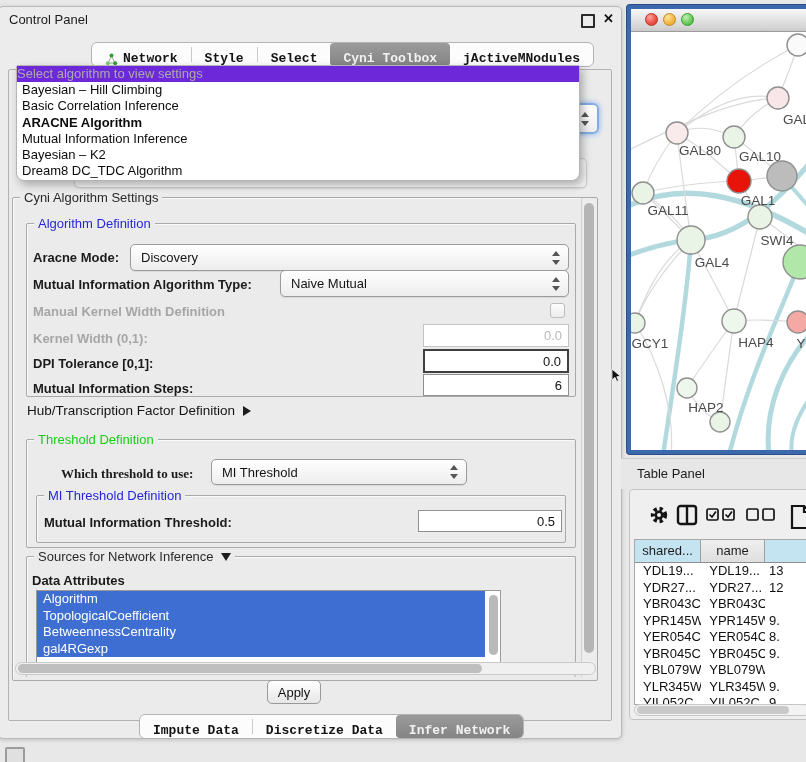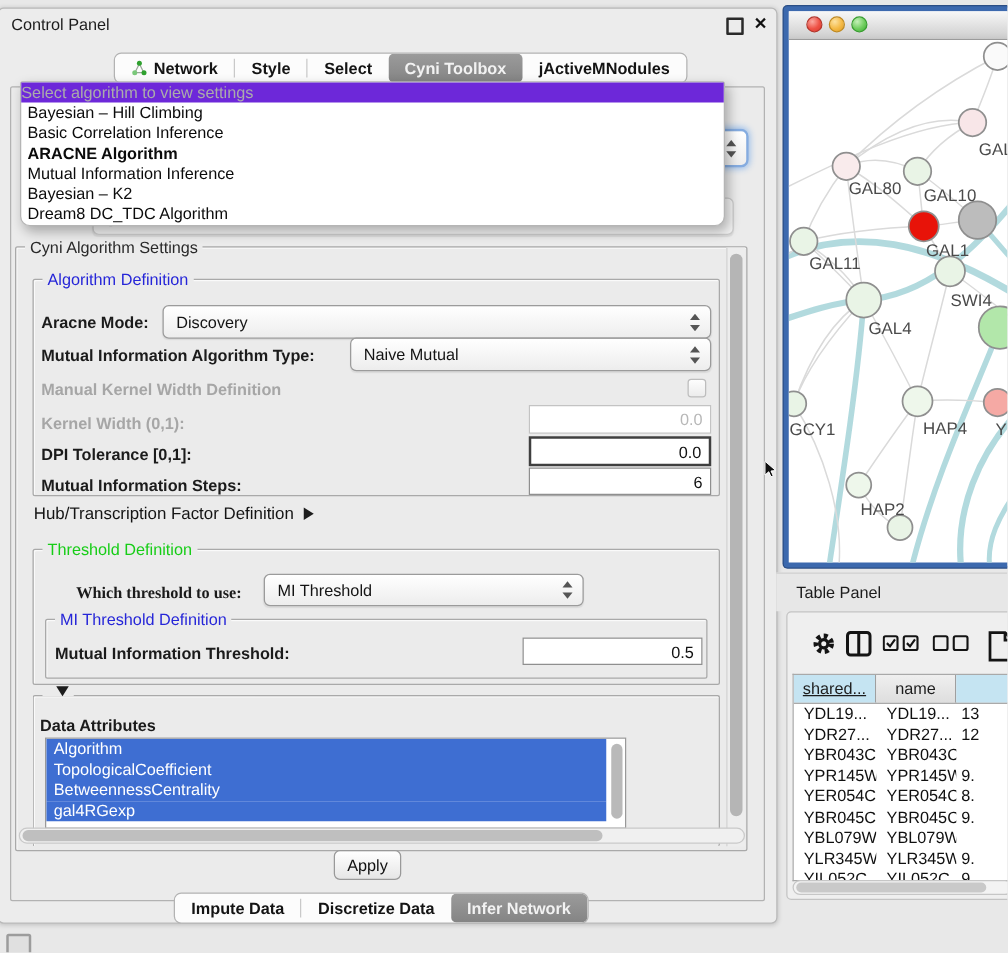--- a/index.html
+++ b/index.html
@@ -12,21 +12,21 @@
   .cp-titlebar{position:absolute;left:0;top:0;width:100%;height:26px;}
   .cp-title{position:absolute;left:10px;top:5px;font-size:13px;color:#1c1c1c;}
   .win-float{position:absolute;right:26px;top:7px;width:10px;height:10px;border:2px solid #2a2a2a;border-radius:1px;}
   .win-close{position:absolute;right:7px;top:4px;font-size:13px;font-weight:bold;color:#111;}
 
   
   .tabbar{position:absolute;display:inline-flex;align-items:stretch;background:#fcfcfc;
           border:1px solid #b3b3b3;border-radius:6px;height:23px;overflow:hidden;font-size:13px;font-weight:bold;color:#141414;}
   #top-tabs{left:92px;top:35px;}
   #bottom-tabs{left:140px;top:707px;}
-  .tab{display:flex;align-items:center;padding:0 13px;cursor:default;white-space:nowrap;}
+  .tab{display:flex;align-items:flex-end;padding:0 13px;cursor:default;white-space:nowrap;font-family:Liberation Mono, monospace;}
   .tab.active{background:linear-gradient(#9b9b9b,#848484);color:#f2f2f2;border-radius:4px;}
   .tab-sep{width:1px;background:#c9c9c9;margin:4px 0;}
   .tab .net-ico{margin-right:5px;display:inline-flex;}
 
   
   .panel-body{position:absolute;left:9px;top:62px;width:602px;height:650px;background:#ebebeb;
               border:1px solid #b2b2b2;border-radius:2px;}
 
   
   .combo{position:absolute;background:linear-gradient(#ffffff,#ededed);border:1px solid #9b9b9b;border-radius:5px;
@@ -217,20 +217,21 @@
       <span class="stepper"></span>
     </div>
     <div class="group" style="left:37px;top:488px;width:528px;height:46px;">
       <span class="gtitle blue">MI Threshold Definition</span>
     </div>
     <span class="flabel" style="left:45px;top:508px;">Mutual Information Threshold:</span>
     <div class="txtfield" style="left:419px;top:503px;width:144px;height:22px;text-align:right;">0.5</div>
 
     <div class="group" style="left:27px;top:549px;width:548px;height:120px;border-bottom:none;">
       <span class="gtitle">
+        <span>Sources for Network Inference</span>
         <span class="tri-down"></span>
       </span>
     </div>
     <span class="flabel" style="left:33px;top:566px;">Data Attributes</span>
     <div class="attr-box">
       <div id="attr-items">
           <div class="attr-item" style="background: rgb(62, 110, 210);">Algorithm</div>
           <div class="attr-item" style="background: rgb(62, 110, 210);">TopologicalCoefficient</div>
           <div class="attr-item" style="background: rgb(62, 110, 210);">BetweennessCentrality</div>
           <div class="attr-item" style="background: rgb(62, 110, 210);">gal4RGexp</div>
@@ -353,21 +354,21 @@
             <rect x="1" y="5" width="11" height="11" rx="1.5" fill="none" stroke="#141414" stroke-width="1.7"></rect>
             <rect x="17" y="5" width="11" height="11" rx="1.5" fill="none" stroke="#141414" stroke-width="1.7"></rect>
           </svg></span>
         <span class="ticon" style="left: 160px;"><svg width="22" height="26" viewBox="0 0 22 26">
             <path d="M2 2 L14 2 L20 8 L20 24 L2 24 Z" fill="none" stroke="#141414" stroke-width="2.2"></path>
             <path d="M14 2 L14 8 L20 8" fill="none" stroke="#141414" stroke-width="2.2"></path>
           </svg></span>
       </div>
     <div class="tbl-wrap">
       <div class="tbl-head" id="tbl-head">
-          <div class="hcell hl" style="width: 76px; text-decoration: underline;">shared...</div>
+          <div class="hcell hl" style="width: 76px;">shared...</div>
           <div class="hcell" style="width: 73px;">name</div>
           <div class="hcell hl" style="width: 60px;"></div>
         </div>
       <div id="tbl-body">
           <div class="trow">
             <div class="tcell" style="width: 76px;">YDL19...</div>
             <div class="tcell" style="width: 73px;">YDL19...</div>
             <div class="tcell num" style="width: 60px;">13</div>
           </div>
           <div class="trow">

